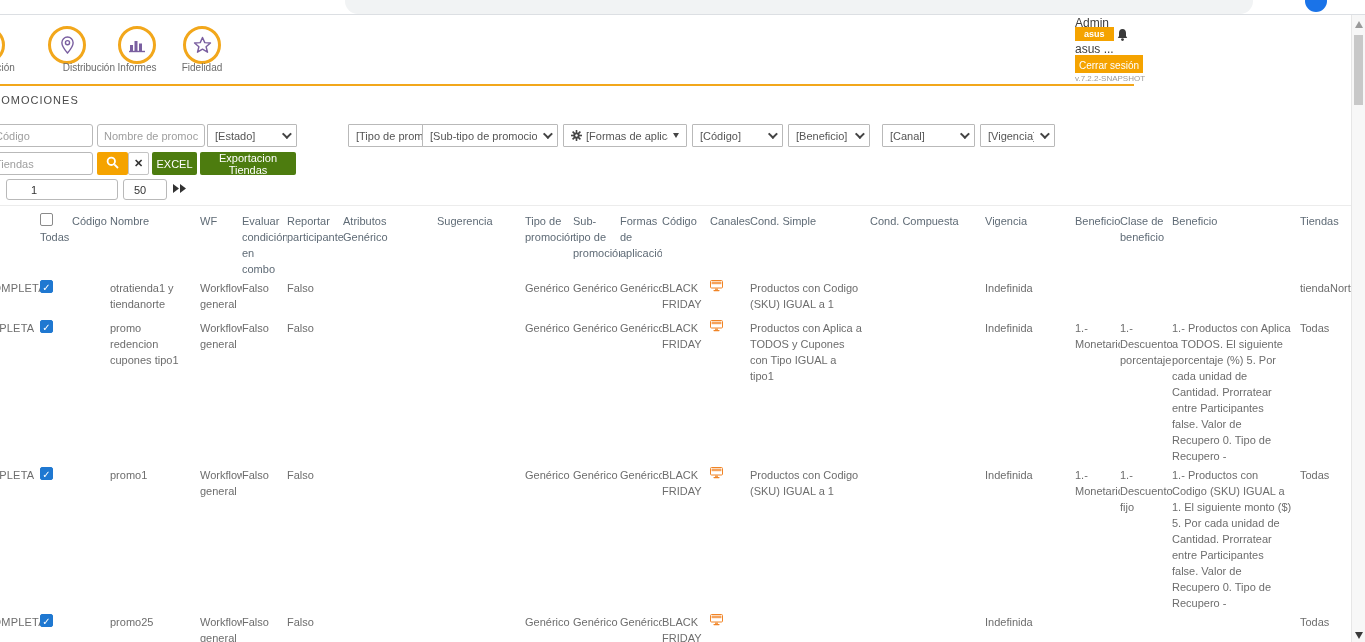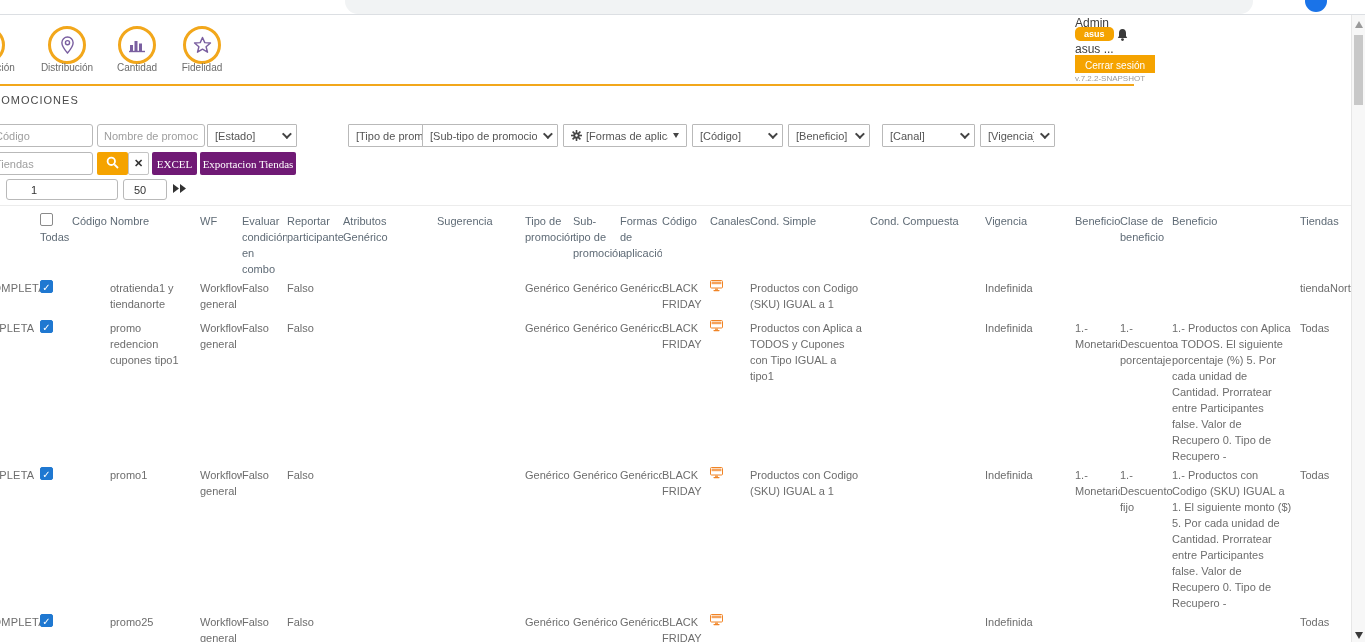--- a/index.html
+++ b/index.html
@@ -20,44 +20,44 @@
   
   .menu-item { position:absolute; top:26px; text-align:center; }
   .menu-circle { width:38px; height:38px; border-radius:50%; border:3px solid #f2a71b;
     background:#fff; display:flex; align-items:center; justify-content:center; margin:0 auto; }
   .menu-label { position:absolute; top:62px; font-size:10px; color:#6b6b6b; width:80px; text-align:center; }
   .orange-line { position:absolute; left:0; top:84px; width:1190px; height:2px; background:#f2a71b; }
 
   
   .adm { position:absolute; font-size:12px; color:#3c3c3c; }
   .pill { position:absolute; left:1131px; top:27px; height:14px; background:#f5a300;
-    color:#fff; font-size:9px; font-weight:bold; border-radius:5px; padding:2px 9px 0; }
+    color:#fff; font-size:9px; font-weight:bold; border-radius:0; padding:2px 9px 0; }
   .logout-btn { position:absolute; left:1131px; top:55px; height:18px; background:#f5a300;
-    color:#fff; font-size:10px; border:none; padding:3px 10px 0; cursor:pointer; }
+    color:#fff; font-size:10px; border:none; padding:3px 4px 0; cursor:pointer; }
   .version { position:absolute; left:1131px; top:74px; font-size:8px; color:#9a9a9a; }
 
   .page-title { position:absolute; left:40px; top:94px; font-size:11px; color:#4a4a4a;
     letter-spacing:1px; }
 
   
   .f-input { position:absolute; height:23px; border:1px solid #b9b9b9; border-radius:3px;
     font-size:11px; color:#444; padding:0 6px; font-family:"Liberation Sans",sans-serif; }
   .f-input::placeholder { color:#9e9e9e; }
   .f-select { position:absolute; height:23px; border:1px solid #b9b9b9; border-radius:1px;
     background:#fff; font-size:11px; color:#555; display:flex; align-items:center;
     padding:0 7px; cursor:pointer; }
   .f-select .lbl { flex:1; white-space:nowrap; overflow:hidden; }
   .chev { width:7px; height:7px; border-right:2px solid #444; border-bottom:2px solid #444;
     transform:rotate(45deg) translateY(-2px); flex:none; margin-left:6px; }
   .caret { width:0; height:0; border-left:3.5px solid transparent; border-right:3.5px solid transparent;
     border-top:5px solid #444; flex:none; margin-left:5px; }
   .btn { position:absolute; height:23px; border:none; border-radius:2px; cursor:pointer;
     font-size:11px; font-family:"Liberation Sans",sans-serif; }
   .btn-orange { background:#f5a300; color:#fff; }
-  .btn-green { background:#701a75; color:#fff;font-family:Liberation Serif, serif; }
+  .btn-green { background:#4d7c0f; color:#fff; }
   .btn-clear { background:#fff; border:1px solid #c4c4c4; color:#333; font-weight:bold; }
   .pag-input { color:#333; }
   .ff-btn { position:absolute; background:#fff; border:none; cursor:pointer; }
 
   .sep-line { position:absolute; left:0; top:205px; width:1421px; height:1px; background:#ececec; }
 
   
   table.promos { position:absolute; left:29px; top:210px; width:1392px;
     border-collapse:collapse; table-layout:fixed; }
   table.promos th, table.promos td { text-align:left; vertical-align:top;
@@ -104,35 +104,35 @@
   <div class="menu-label" style="left:7px;">Promoción</div>
 
   <div class="menu-item" style="left:104px;">
     <div class="menu-circle">
       <svg width="15" height="19" viewBox="0 0 16 20">
           <path d="M8 1C4.7 1 2 3.7 2 7c0 4 6 11 6 11s6-7 6-11C14 3.7 11.3 1 8 1Z" fill="none" stroke="#7a5fa0" stroke-width="1.5"></path>
           <circle cx="8" cy="7" r="2.2" fill="none" stroke="#7a5fa0" stroke-width="1.5"></circle>
         </svg>
     </div>
   </div>
-  <div class="menu-label" style="left:83px;">Distribución</div>
+  <div class="menu-label" style="left:91px;text-align:right;">Distribución</div>
 
   <div class="menu-item" style="left:174px;">
     <div class="menu-circle">
       <svg width="17" height="15" viewBox="0 0 17 15">
           <g fill="#7a5fa0">
             <rect x="1" y="7" width="3" height="6"></rect>
             <rect x="5.5" y="3" width="3" height="10"></rect>
             <rect x="10" y="5.5" width="3" height="7.5"></rect>
           </g>
           <line x1="0" y1="13.5" x2="16" y2="13.5" stroke="#7a5fa0" stroke-width="1.4"></line>
         </svg>
     </div>
   </div>
-  <div class="menu-label" style="left:153px;">Cantidad</div>
+  <div class="menu-label" style="left:153px;">Informes</div>
 
   <div class="menu-item" style="left:239px;">
     <div class="menu-circle">
       <svg width="19" height="18" viewBox="0 0 20 19">
           <path d="M10 1.5 12.4 7l6 .4-4.6 3.9 1.5 5.8L10 13.9l-5.3 3.2 1.5-5.8L1.6 7.4l6-.4Z" fill="none" stroke="#7a5fa0" stroke-width="1.5" stroke-linejoin="round"></path>
         </svg>
     </div>
   </div>
   <div class="menu-label" style="left:218px;">Fidelidad</div>
 

